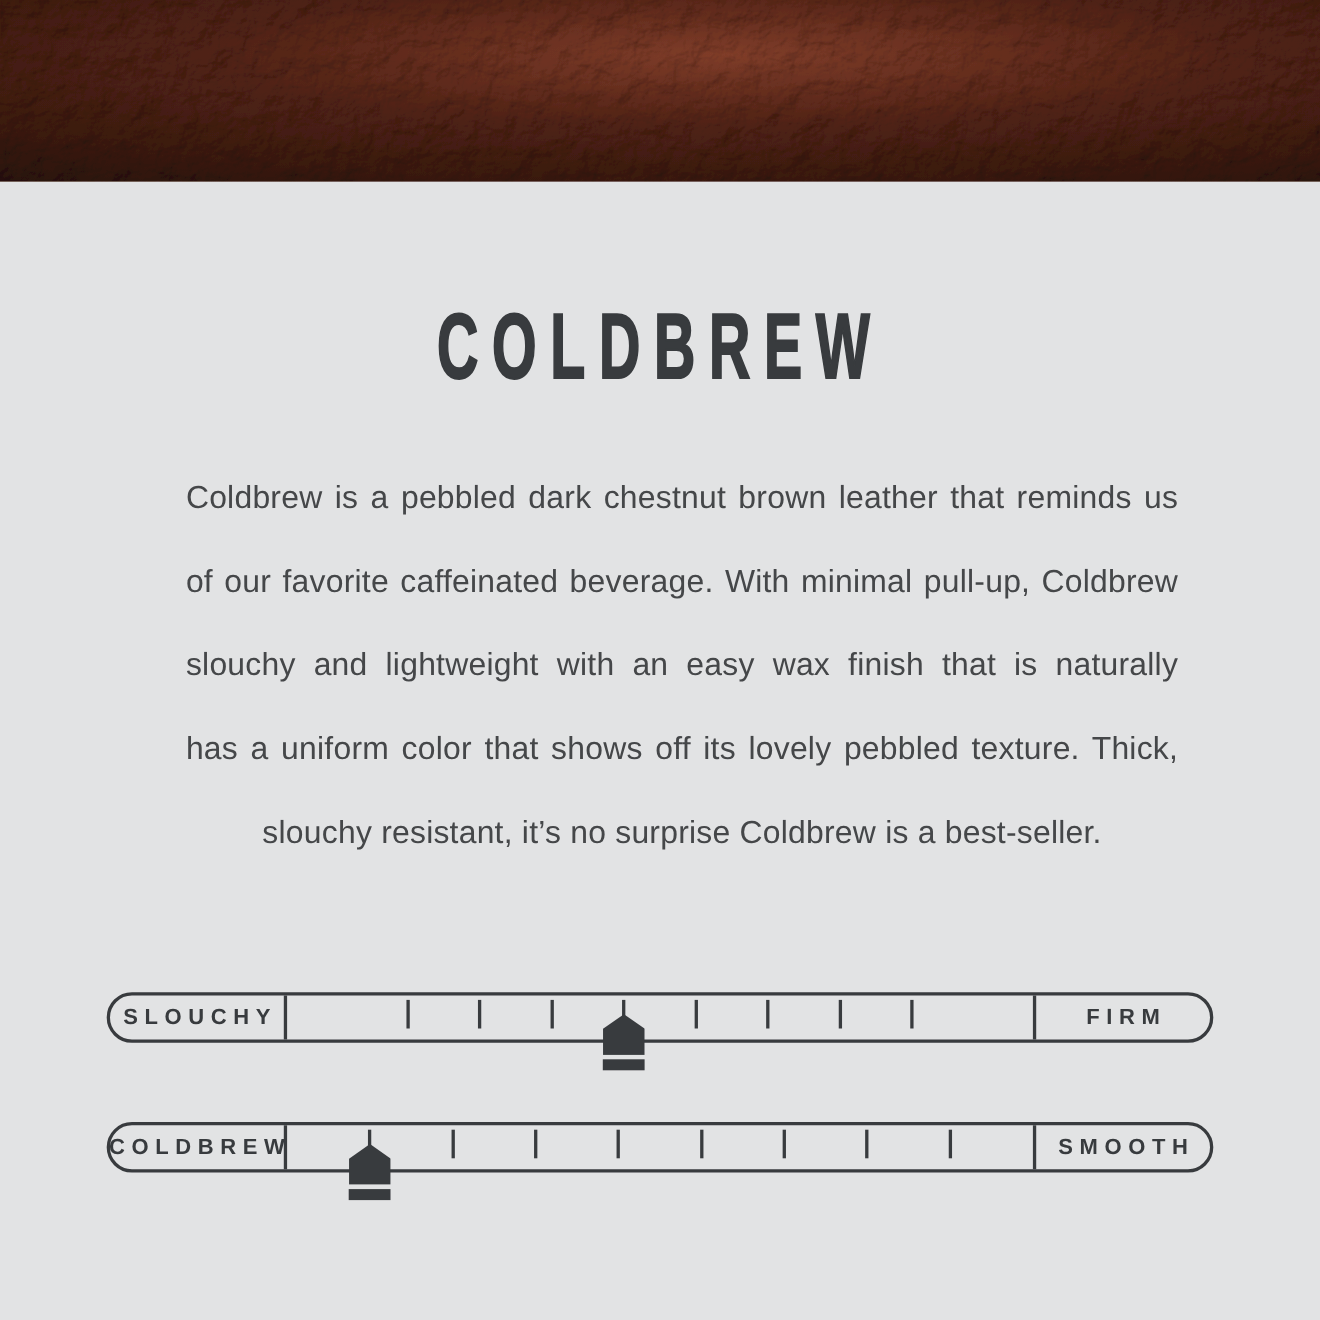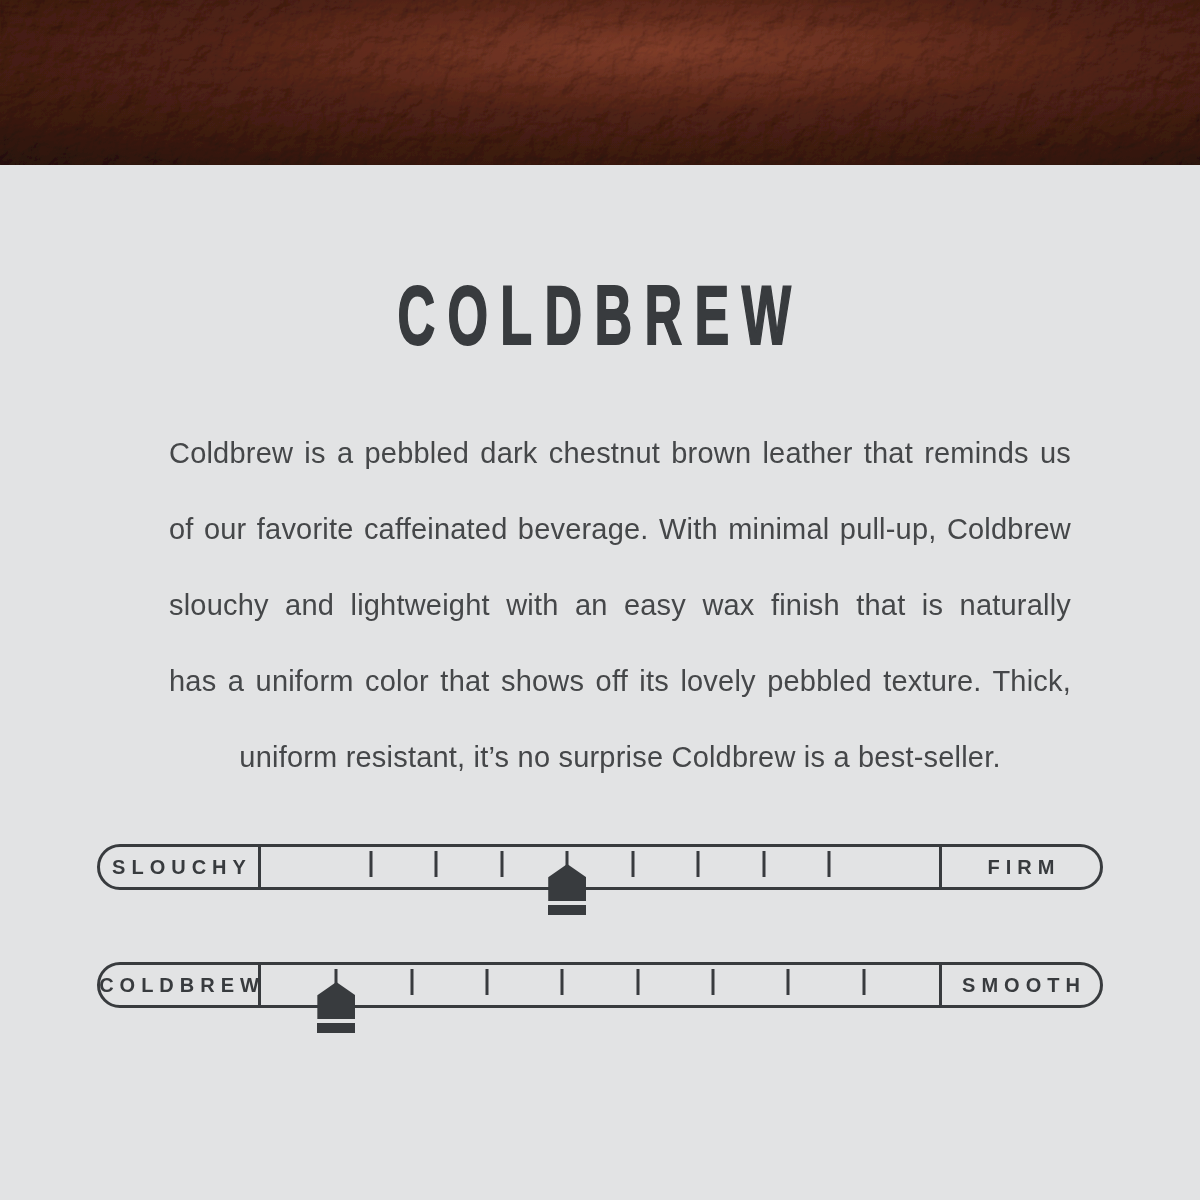--- a/index.html
+++ b/index.html
@@ -73,21 +73,21 @@
     position:relative;
     width:1006px;
     height:46px;
     margin:0 auto;
     border:3px solid var(--ink);
     border-radius:23px;
     display:flex;
     align-items:stretch;
     background:transparent;
   }
-  .scale.first{margin-top:49px;gap:44px;}
+  .scale.first{margin-top:107px;gap:44px;}
   .scale.second{margin-top:72px;}
   .scale-end{
     width:161px;
     flex:0 0 161px;
     display:flex;
     align-items:center;
     justify-content:center;
     font-weight:700;
     font-size:20px;
     letter-spacing:6px;
@@ -156,21 +156,21 @@
 
   <div class="title-wrap">
     <h1 class="page-title">COLDBREW</h1>
   </div>
 
   <div class="paragraph">
     <div class="line">Coldbrew is a pebbled dark chestnut brown leather that reminds us</div>
     <div class="line">of our favorite caffeinated beverage.  With minimal pull-up, Coldbrew</div>
     <div class="line">slouchy and lightweight with an easy wax finish that is naturally</div>
     <div class="line">has a uniform color that shows off its lovely pebbled texture.  Thick,</div>
-    <div class="line">uniform resistant, it’s no surprise Coldbrew is a best-seller.</div>
+    <div class="line">slouchy resistant, it’s no surprise Coldbrew is a best-seller.</div>
   </div>
 
   <div class="scale first">
     <div class="scale-end left">SLOUCHY</div>
     <div class="track">
       <div class="marker" style="left: 44.4444%;">
         <div class="marker-head"></div>
         <div class="marker-bar"></div>
       </div>
     <div class="tick" style="left: 11.1111%;"></div>

